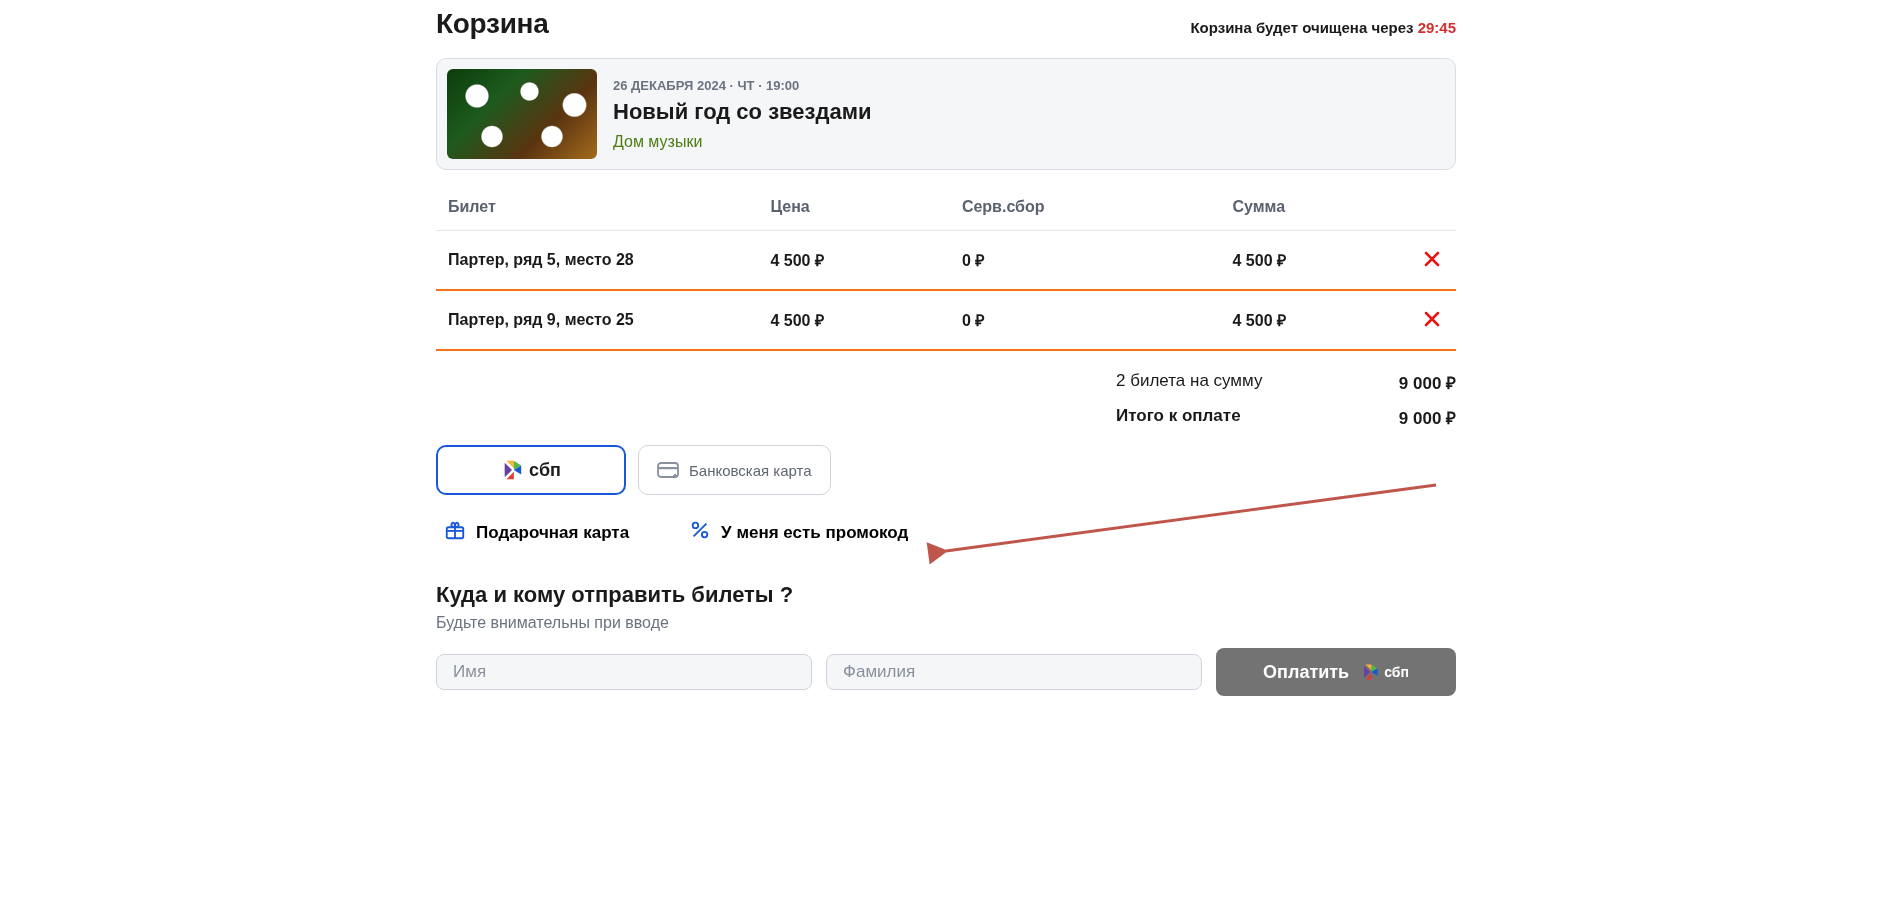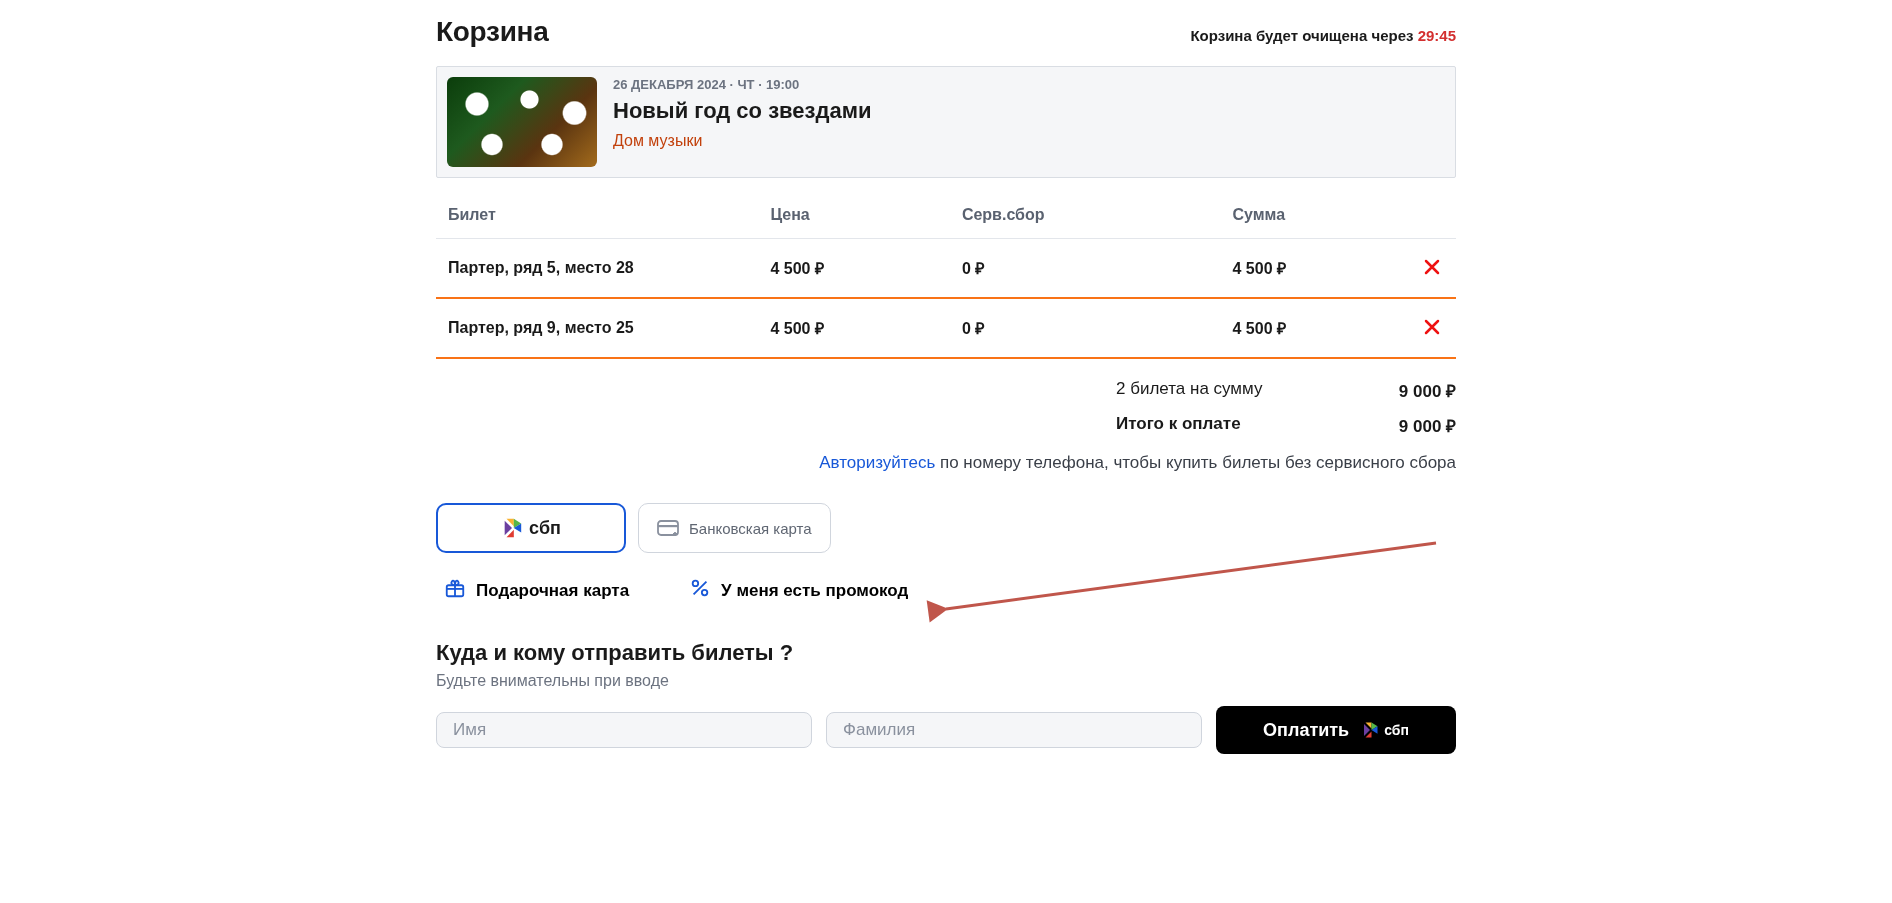--- a/index.html
+++ b/index.html
@@ -4,21 +4,21 @@
 <style>
   * { box-sizing: border-box; margin: 0; padding: 0; }
   body {
     font-family: -apple-system, BlinkMacSystemFont, "Segoe UI", Arial, sans-serif;
     background: #fff;
     color: #1a1a1a;
     font-size: 16px;
   }
   .container {
     max-width: 1020px;
-    margin: 12px auto;
+    margin: 4px auto;
     padding: 4px 0 40px 0;
   }
   .header-row {
     display: flex;
     justify-content: space-between;
     align-items: baseline;
     margin-bottom: 18px;
   }
   h1.page-title {
     font-size: 28px;
@@ -26,25 +26,26 @@
     letter-spacing: -0.3px;
   }
   .timer-text {
     font-size: 15px;
     font-weight: 700;
     color: #1a1a1a;
   }
   .timer-text .timer-value { color: #d32f2f; }
   .event-card {
     border: 1px solid #d9dde3;
-    border-radius: 2px;
+    border-radius: 10px;
     background: #f5f6f8;
     padding: 10px;
     display: flex;
     gap: 16px;
+    align-items: center;
     margin-bottom: 14px;
   }
   .event-image {
     width: 150px;
     height: 90px;
     border-radius: 6px;
     background:
       radial-gradient(circle at 20% 30%, #fff 8%, transparent 9%),
       radial-gradient(circle at 55% 25%, #fff 8%, transparent 9%),
       radial-gradient(circle at 85% 40%, #fff 8%, transparent 9%),
@@ -59,21 +60,21 @@
     color: #6c7380;
     text-transform: uppercase;
     margin-bottom: 6px;
   }
   .event-info .event-title {
     font-size: 22px;
     font-weight: 800;
     margin-bottom: 8px;
   }
   .event-info .event-venue {
-    color: #c2410c;
+    color: #4d7c0f;
     font-size: 16px;
     font-weight: 500;
     cursor: pointer;
     text-decoration: none;
   }
   table.tickets {
     width: 100%;
     border-collapse: collapse;
     margin-bottom: 14px;
   }
@@ -174,21 +175,21 @@
     padding:0 16px;
     font-size:17px;
     color:#1a1a1a;
   }
   .text-input::placeholder { color:#8a919e; }
   .pay-btn {
     height:48px;
     min-width: 240px;
     border:none;
     border-radius:8px;
-    background:#000000;
+    background:#737373;
     color:#fff;
     font-size:18px;
     font-weight:700;
     display:flex;
     align-items:center;
     justify-content:center;
     gap:12px;
     cursor:pointer;
     padding: 0 22px;
   }
@@ -258,23 +259,20 @@
     <div class="summary-row">
       <span class="lbl">2 билета на сумму</span>
       <span class="val">9 000 ₽</span>
     </div>
     <div class="summary-row total">
       <span class="lbl">Итого к оплате</span>
       <span class="val">9 000 ₽</span>
     </div>
   </div>
 
-  <div class="auth-note">
-    <a>Авторизуйтесь</a><span> по номеру телефона, чтобы купить билеты без сервисного сбора</span>
-  </div>
 
 
   <div class="pay-methods">
     <button class="pay-method selected">
       <span class="sbp-logo">
         <svg class="tri" width="22" height="22" viewBox="0 0 24 24">
           <path d="M4 4 L12 12 L4 20 Z" fill="#6b3fa0"></path>
           <path d="M6 2 L14 10 L14 2 Z" fill="#f9b233"></path>
           <path d="M14 2 L14 12 L22 7 Z" fill="#55b748"></path>
           <path d="M14 12 L22 7 L22 17 Z" fill="#1858d8"></path>

